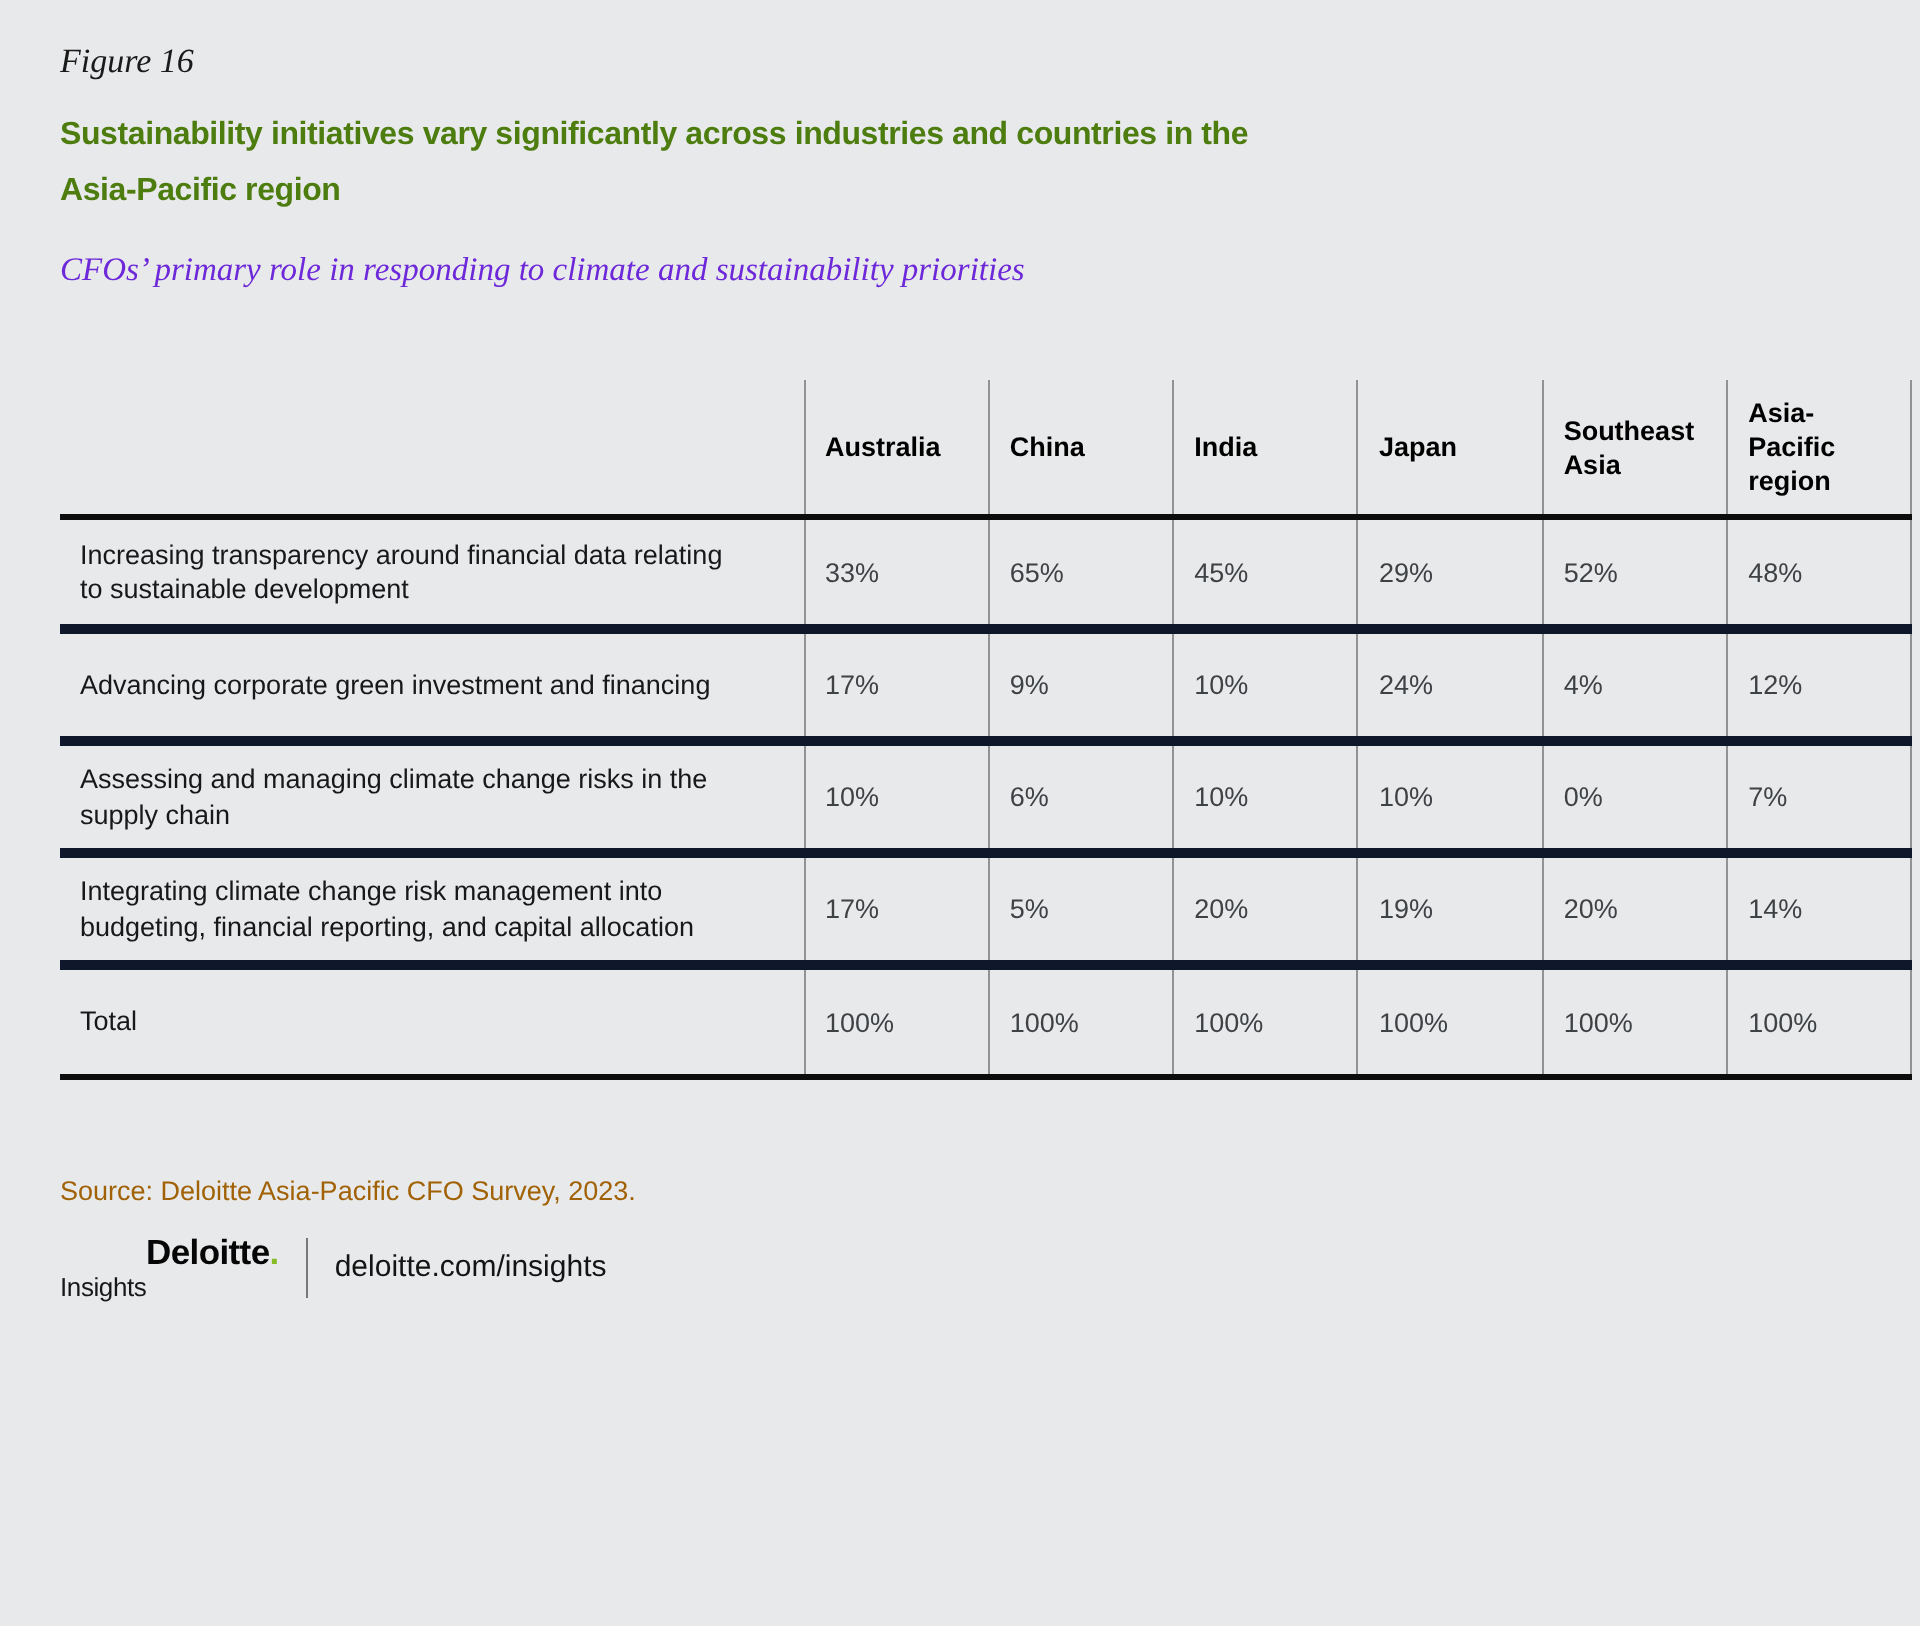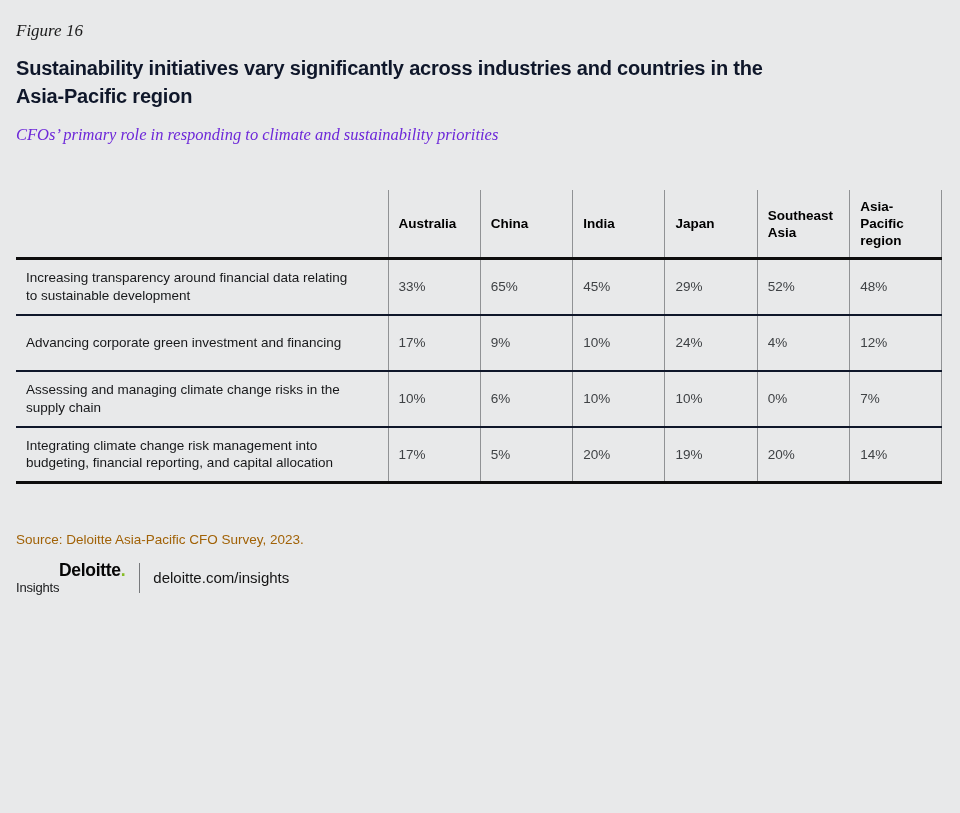--- a/index.html
+++ b/index.html
@@ -3,35 +3,35 @@
 <meta charset="utf-8">
 <style>
   * { margin: 0; padding: 0; box-sizing: border-box; }
   html, body { width: 960px; height: 813px; }
   body {
     background: #E8E9EA;
     font-family: "Liberation Sans", sans-serif;
     color: #141414;
     overflow: hidden;
   }
-  .page { padding: 21px 18px 0 16px; width: 888px; height: 813px; }
+  .page { padding: 21px 18px 0 30px; width: 888px; height: 813px; }
 
   .figure-label {
     font-family: "Liberation Serif", serif;
     font-style: italic;
     font-size: 17px;
     color: #1a1a1a;
   }
   .page-title {
     margin-top: 13px;
-    font-size: 20px;
+    font-size: 16px;
     font-weight: bold;
     letter-spacing: -0.2px;
     line-height: 28px;
-    color: #0f172a;
+    color: #4d7c0f;
   }
   .page-title span { display: block; }
   .page-subtitle {
     margin-top: 15px;
     font-family: "Liberation Serif", serif;
     font-style: italic;
     font-size: 16.5px;
     color: #6d28d9;
   }
 
@@ -54,21 +54,21 @@
     font-weight: bold;
     color: #000;
     line-height: 17px;
     padding: 8px 6px 8px 10px;
     border-left: 1px solid #909295;
   }
   .data-table thead th.row-label-head { border-left: none; }
   .data-table thead th:last-child { border-right: 1px solid #909295; }
   .data-table thead tr { border-bottom: 3px solid #0d0d0d; }
 
-  .data-table tbody tr { border-bottom: 2px solid #0f172a; }
+  .data-table tbody tr { border-bottom: 5px solid #0f172a; }
   .data-table tbody tr:last-child { border-bottom: 3px solid #0d0d0d; }
 
   td.row-label {
     padding: 8px 24px 8px 10px;
     color: #17181a;
     line-height: 17.5px;
   }
   td.row-label div { max-width: 336px; }
   td.value {
     padding: 8px 6px 8px 10px;
@@ -186,20 +186,31 @@
       <tr>
         <td class="row-label">
             <div>Integrating climate change risk management into budgeting, financial reporting, and capital allocation</div>
           </td>
         <td class="value">17%</td>
         <td class="value">5%</td>
         <td class="value">20%</td>
         <td class="value">19%</td>
         <td class="value">20%</td>
         <td class="value">14%</td>
+      </tr>
+      <tr>
+        <td class="row-label">
+            <div>Total</div>
+          </td>
+        <td class="value">100%</td>
+        <td class="value">100%</td>
+        <td class="value">100%</td>
+        <td class="value">100%</td>
+        <td class="value">100%</td>
+        <td class="value">100%</td>
       </tr>
     </tbody>
   </table>
 
   <div class="source-line">Source: Deloitte Asia-Pacific CFO Survey, 2023.</div>
 
   <div class="footer-logo">
     <div class="logo-block">
       <div class="logo-primary"><span>Deloitte</span><span class="logo-dot">.</span></div>
       <div class="logo-secondary">Insights</div>

